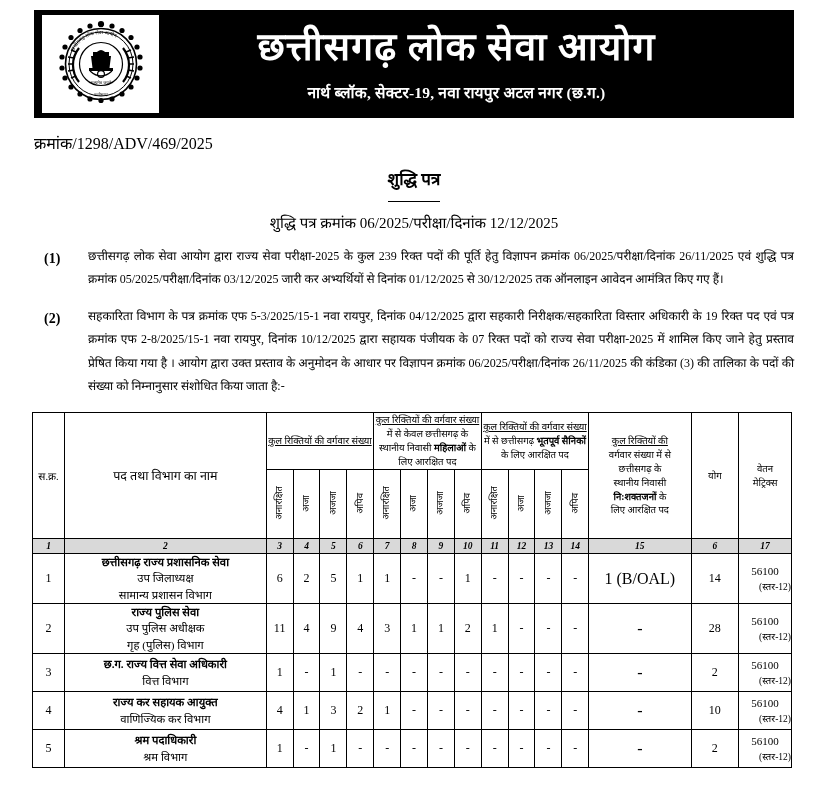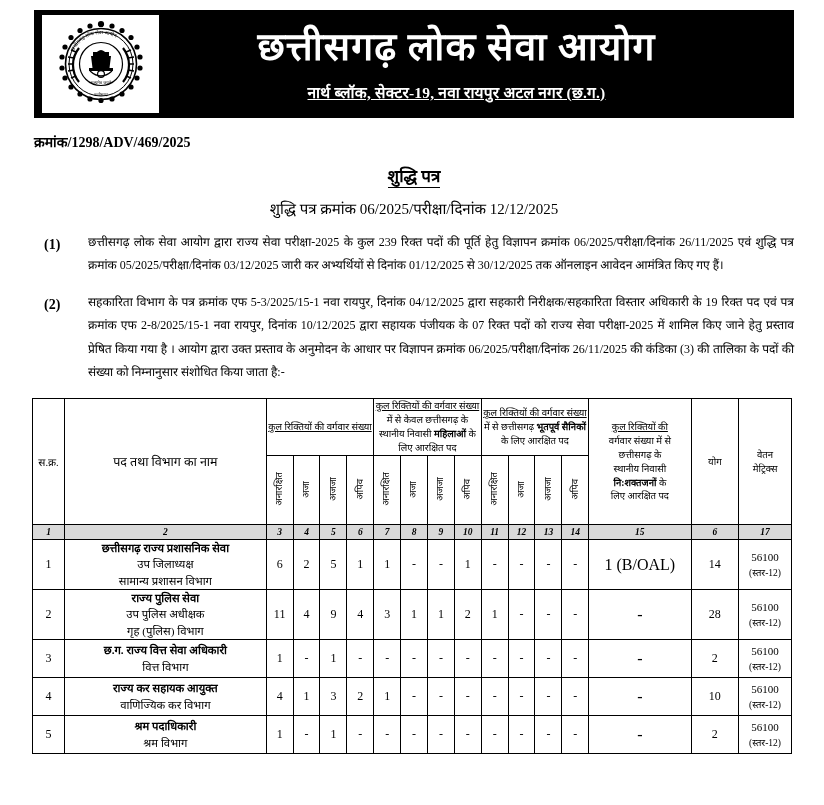--- a/index.html
+++ b/index.html
@@ -55,48 +55,46 @@
     font-weight: bold;
     letter-spacing: 1px;
     line-height: 1.12;
     font-family: "Liberation Serif", "DejaVu Serif", serif;
   }
   .banner-sub {
     font-size: 15.5px;
     font-weight: bold;
     margin-top: 12px;
     letter-spacing: 0.2px;
-    text-decoration: underline;
   }
 
   
   .meta-row {
     display: flex;
     justify-content: space-between;
     align-items: flex-end;
-    font-size: 14px;
+    font-size: 16px;
     margin: 14px 6px 0 4px;
-    font-weight: bold;
   }
 
   
   .doc-title {
     text-align: center;
     font-size: 17px;
     font-weight: bold;
     margin-top: 13px;
   }
   .doc-title span {
     border-bottom: 1.3px solid #000;
-    padding-bottom: 1px;
+    padding-bottom: 12px;
   }
   .doc-subtitle {
     text-align: center;
     font-size: 15px;
-    margin-top: 11px;
+    margin-top: 22px;
   }
 
   
   .para {
     display: flex;
     margin-top: 13px;
     padding-right: 4px;
   }
   .para-num {
     flex: 0 0 58px;
@@ -185,21 +183,21 @@
   td.post .t2 { display: block; }
   td.num {
     font-size: 12px;
     font-weight: bold;
   }
   td.num15 { font-size: 16px; font-weight: bold; }
   td.pay {
     font-size: 11px;
     line-height: 1.5;
   }
-  td.pay .lvl { font-size: 9.5px; display: block; }
+  td.pay .lvl { font-size: 9.5px; display: block; text-align: right; }
   .row-tall { height: 46px; }
   .row-mid  { height: 38px; }
 </style>
 </head>
 <body>
 
 <div class="page">
 
   <div class="banner">
     <div class="emblem-box">

